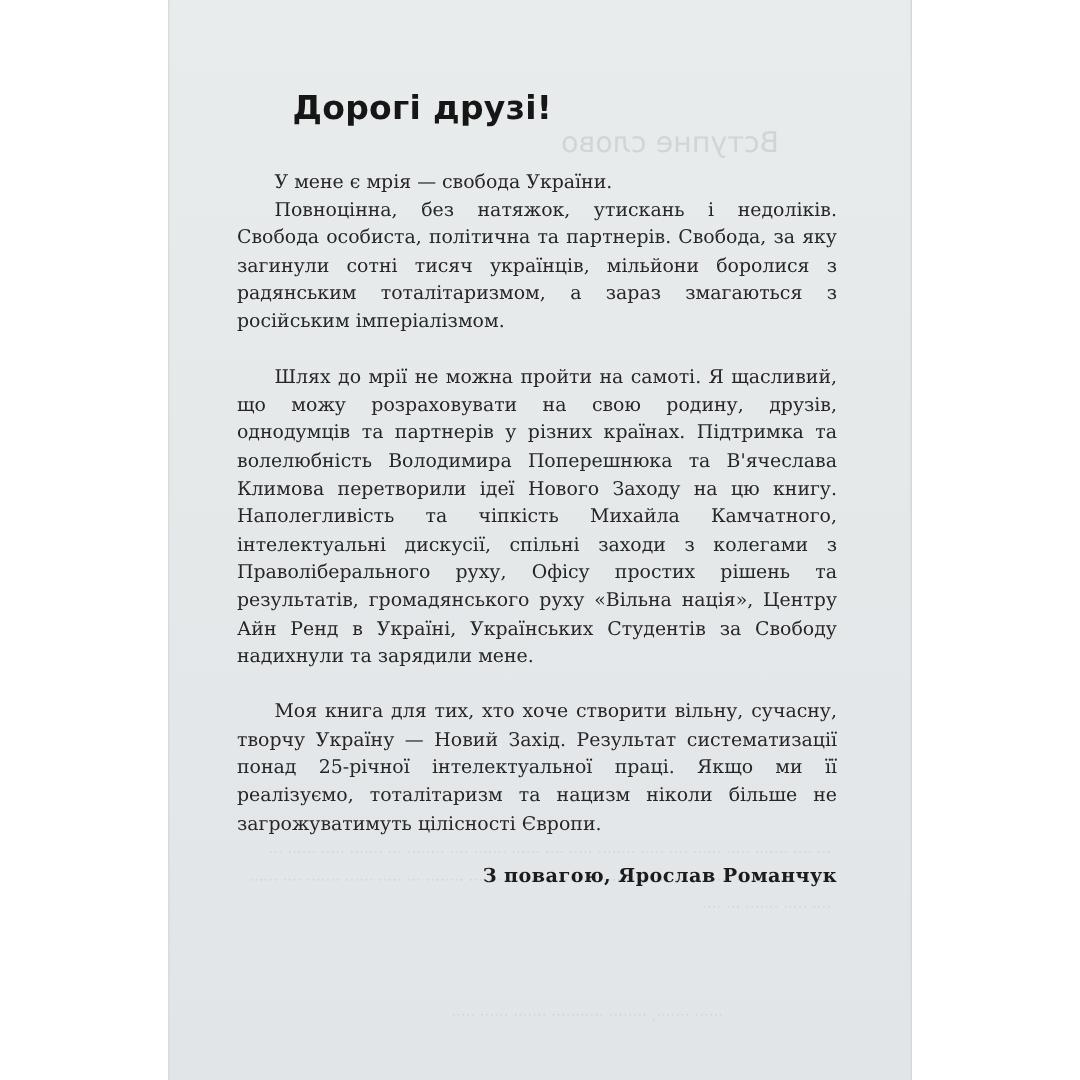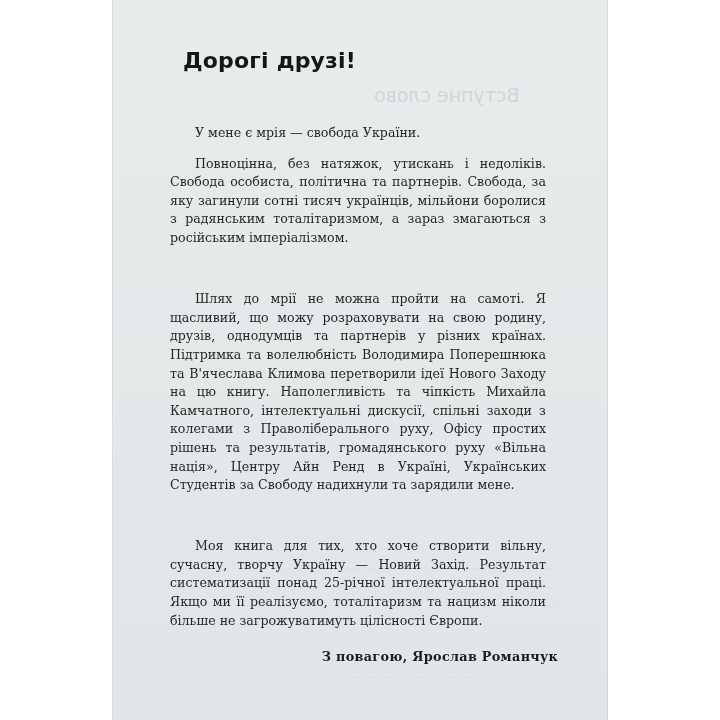--- a/index.html
+++ b/index.html
@@ -49,40 +49,40 @@
       font-size: 10px;
       line-height: 16px;
       transform: scaleX(-1);
       color: #d4d7d9;
       font-style: italic;
     }
     .title {
       position: absolute;
       left: 71px;
       top: 48px;
-      margin: 0;
+      margin: 12px;
       font-family: "DejaVu Sans", sans-serif;
       font-weight: bold;
       font-size: 22px;
       letter-spacing: 0.2px;
       color: #161616;
     }
     .body {
       position: absolute;
       left: 46px;
       top: 112px;
       width: 400px;
       font-family: "DejaVu Serif", serif;
       font-size: 12.6px;
       line-height: 18.6px;
       color: #262626;
       text-align: justify;
     }
     .body p {
-      margin: 12px;
+      margin: 0;
       text-indent: 25px;
     }
     .body .gap {
       height: 18.6px;
     }
     .signature {
       margin-top: 18px;
       text-align: right;
       font-family: "DejaVu Serif", serif;
       font-weight: bold;

